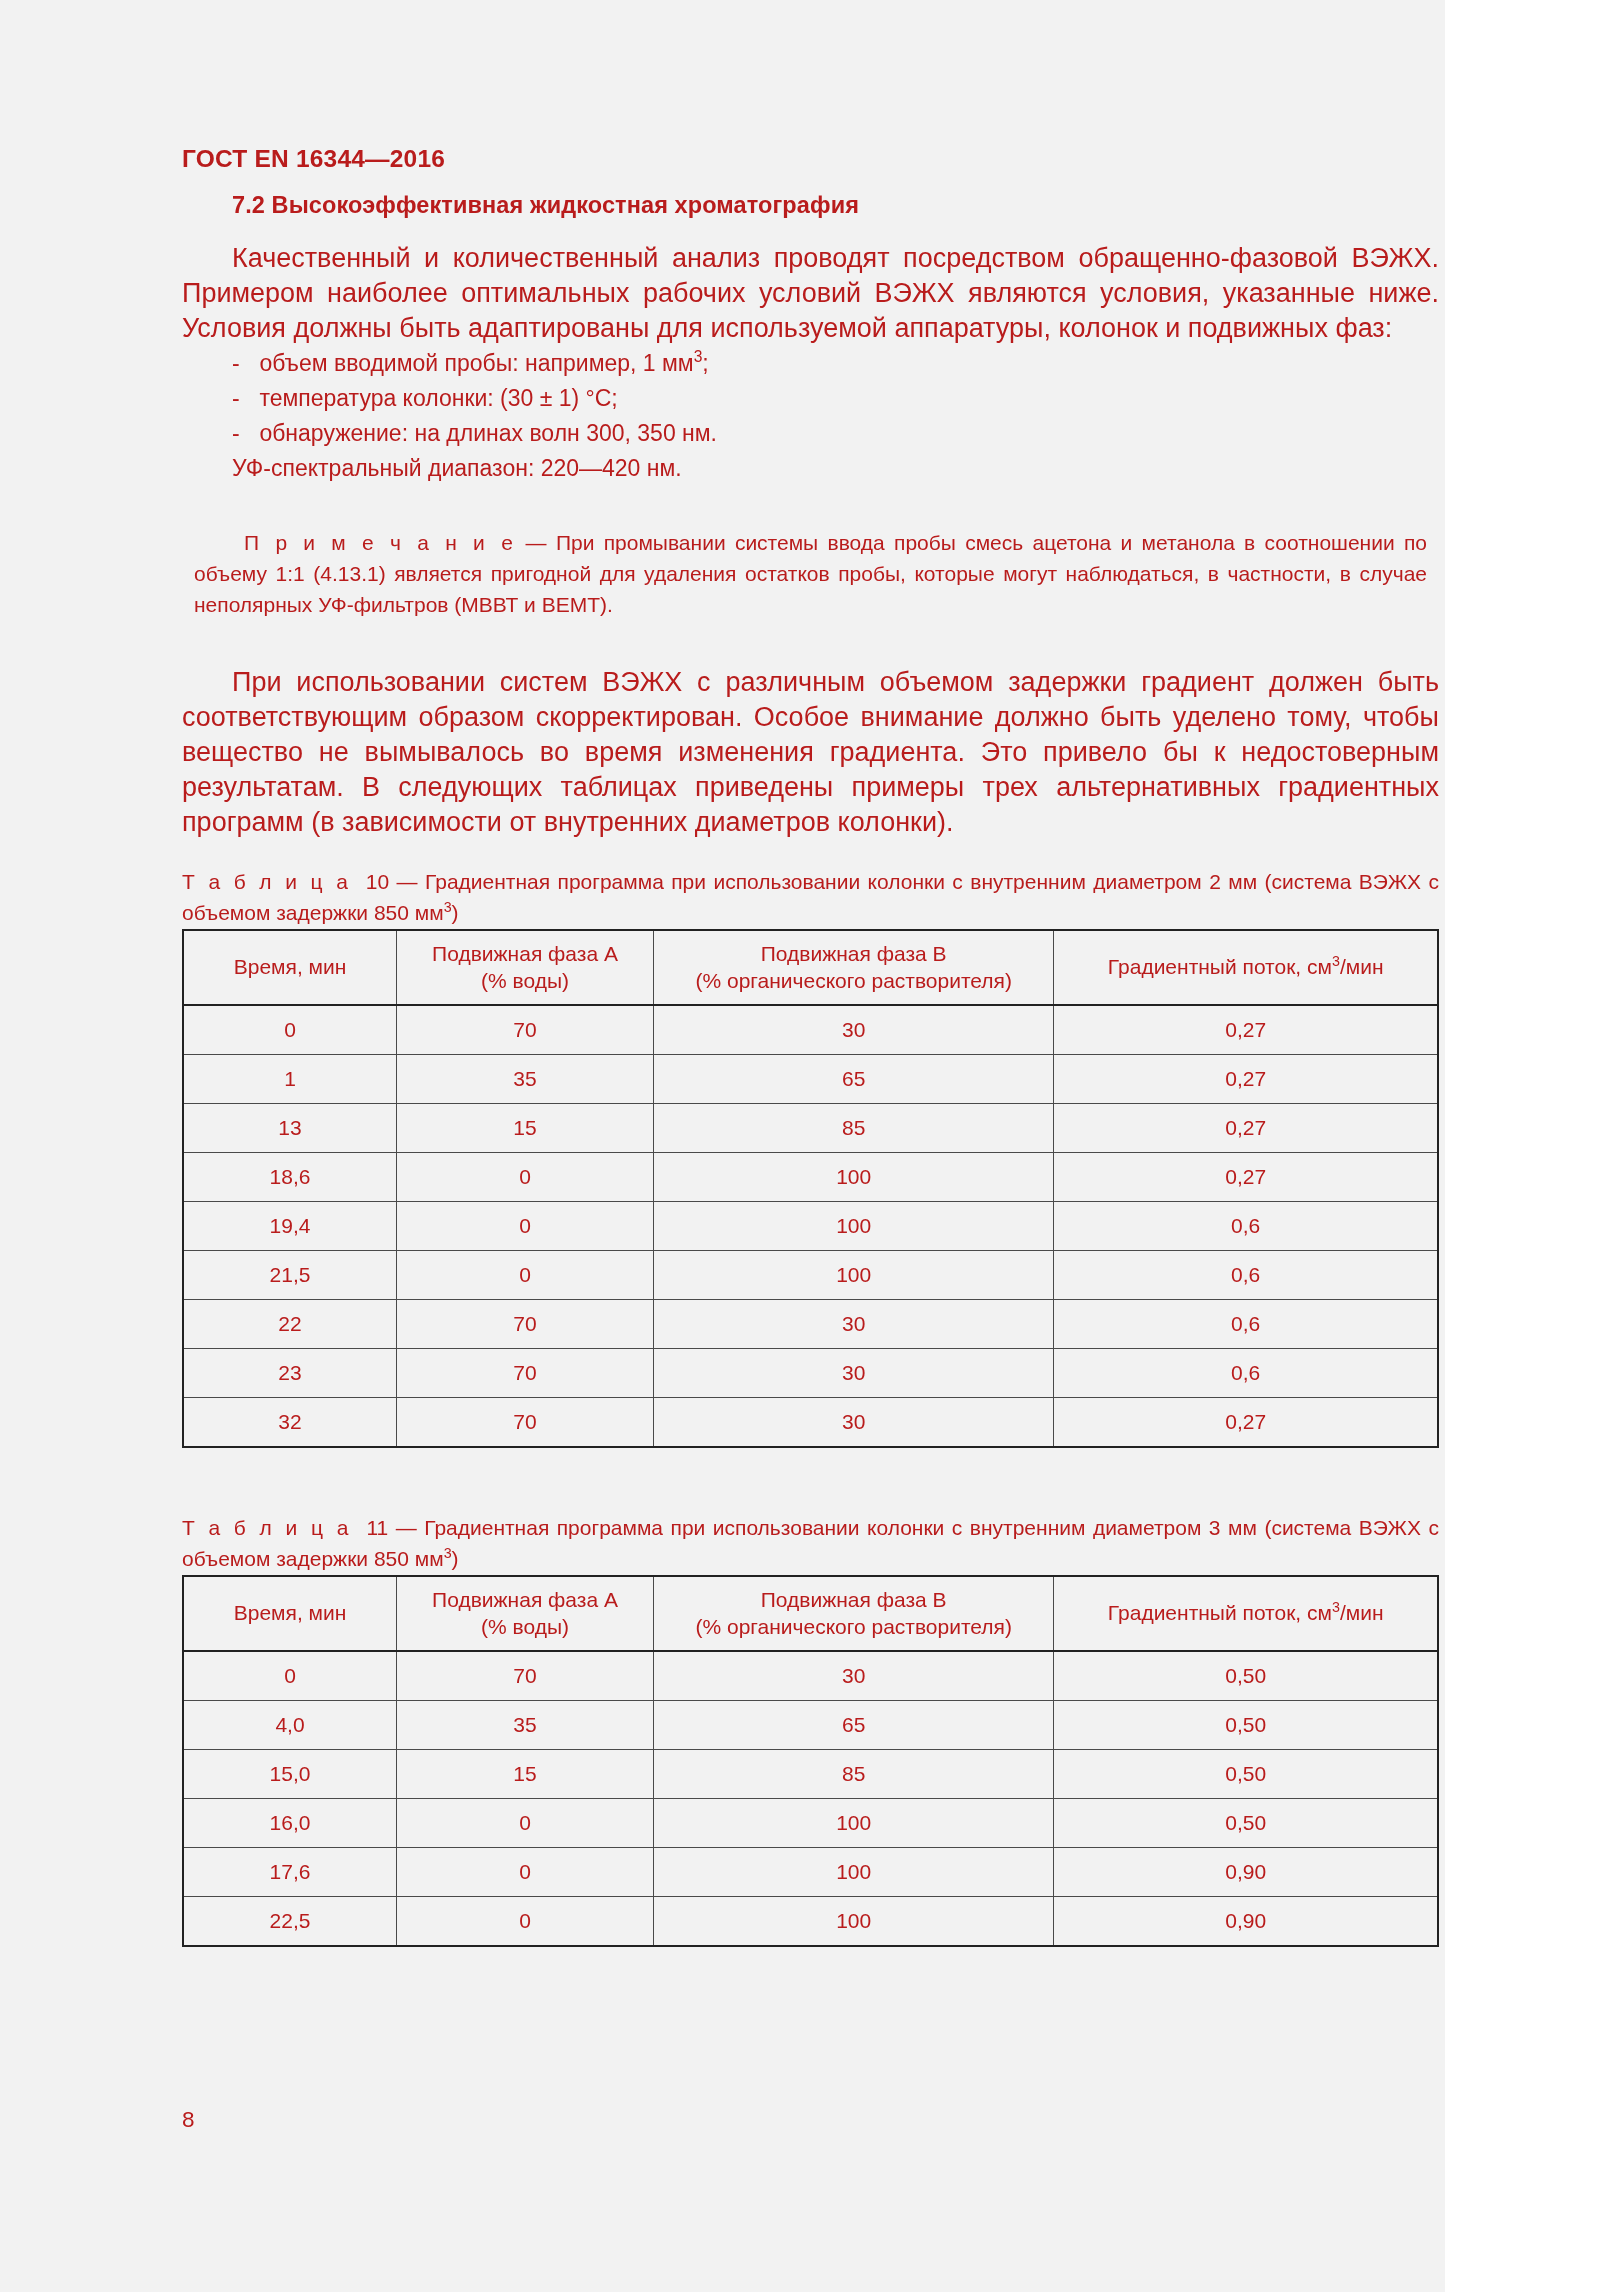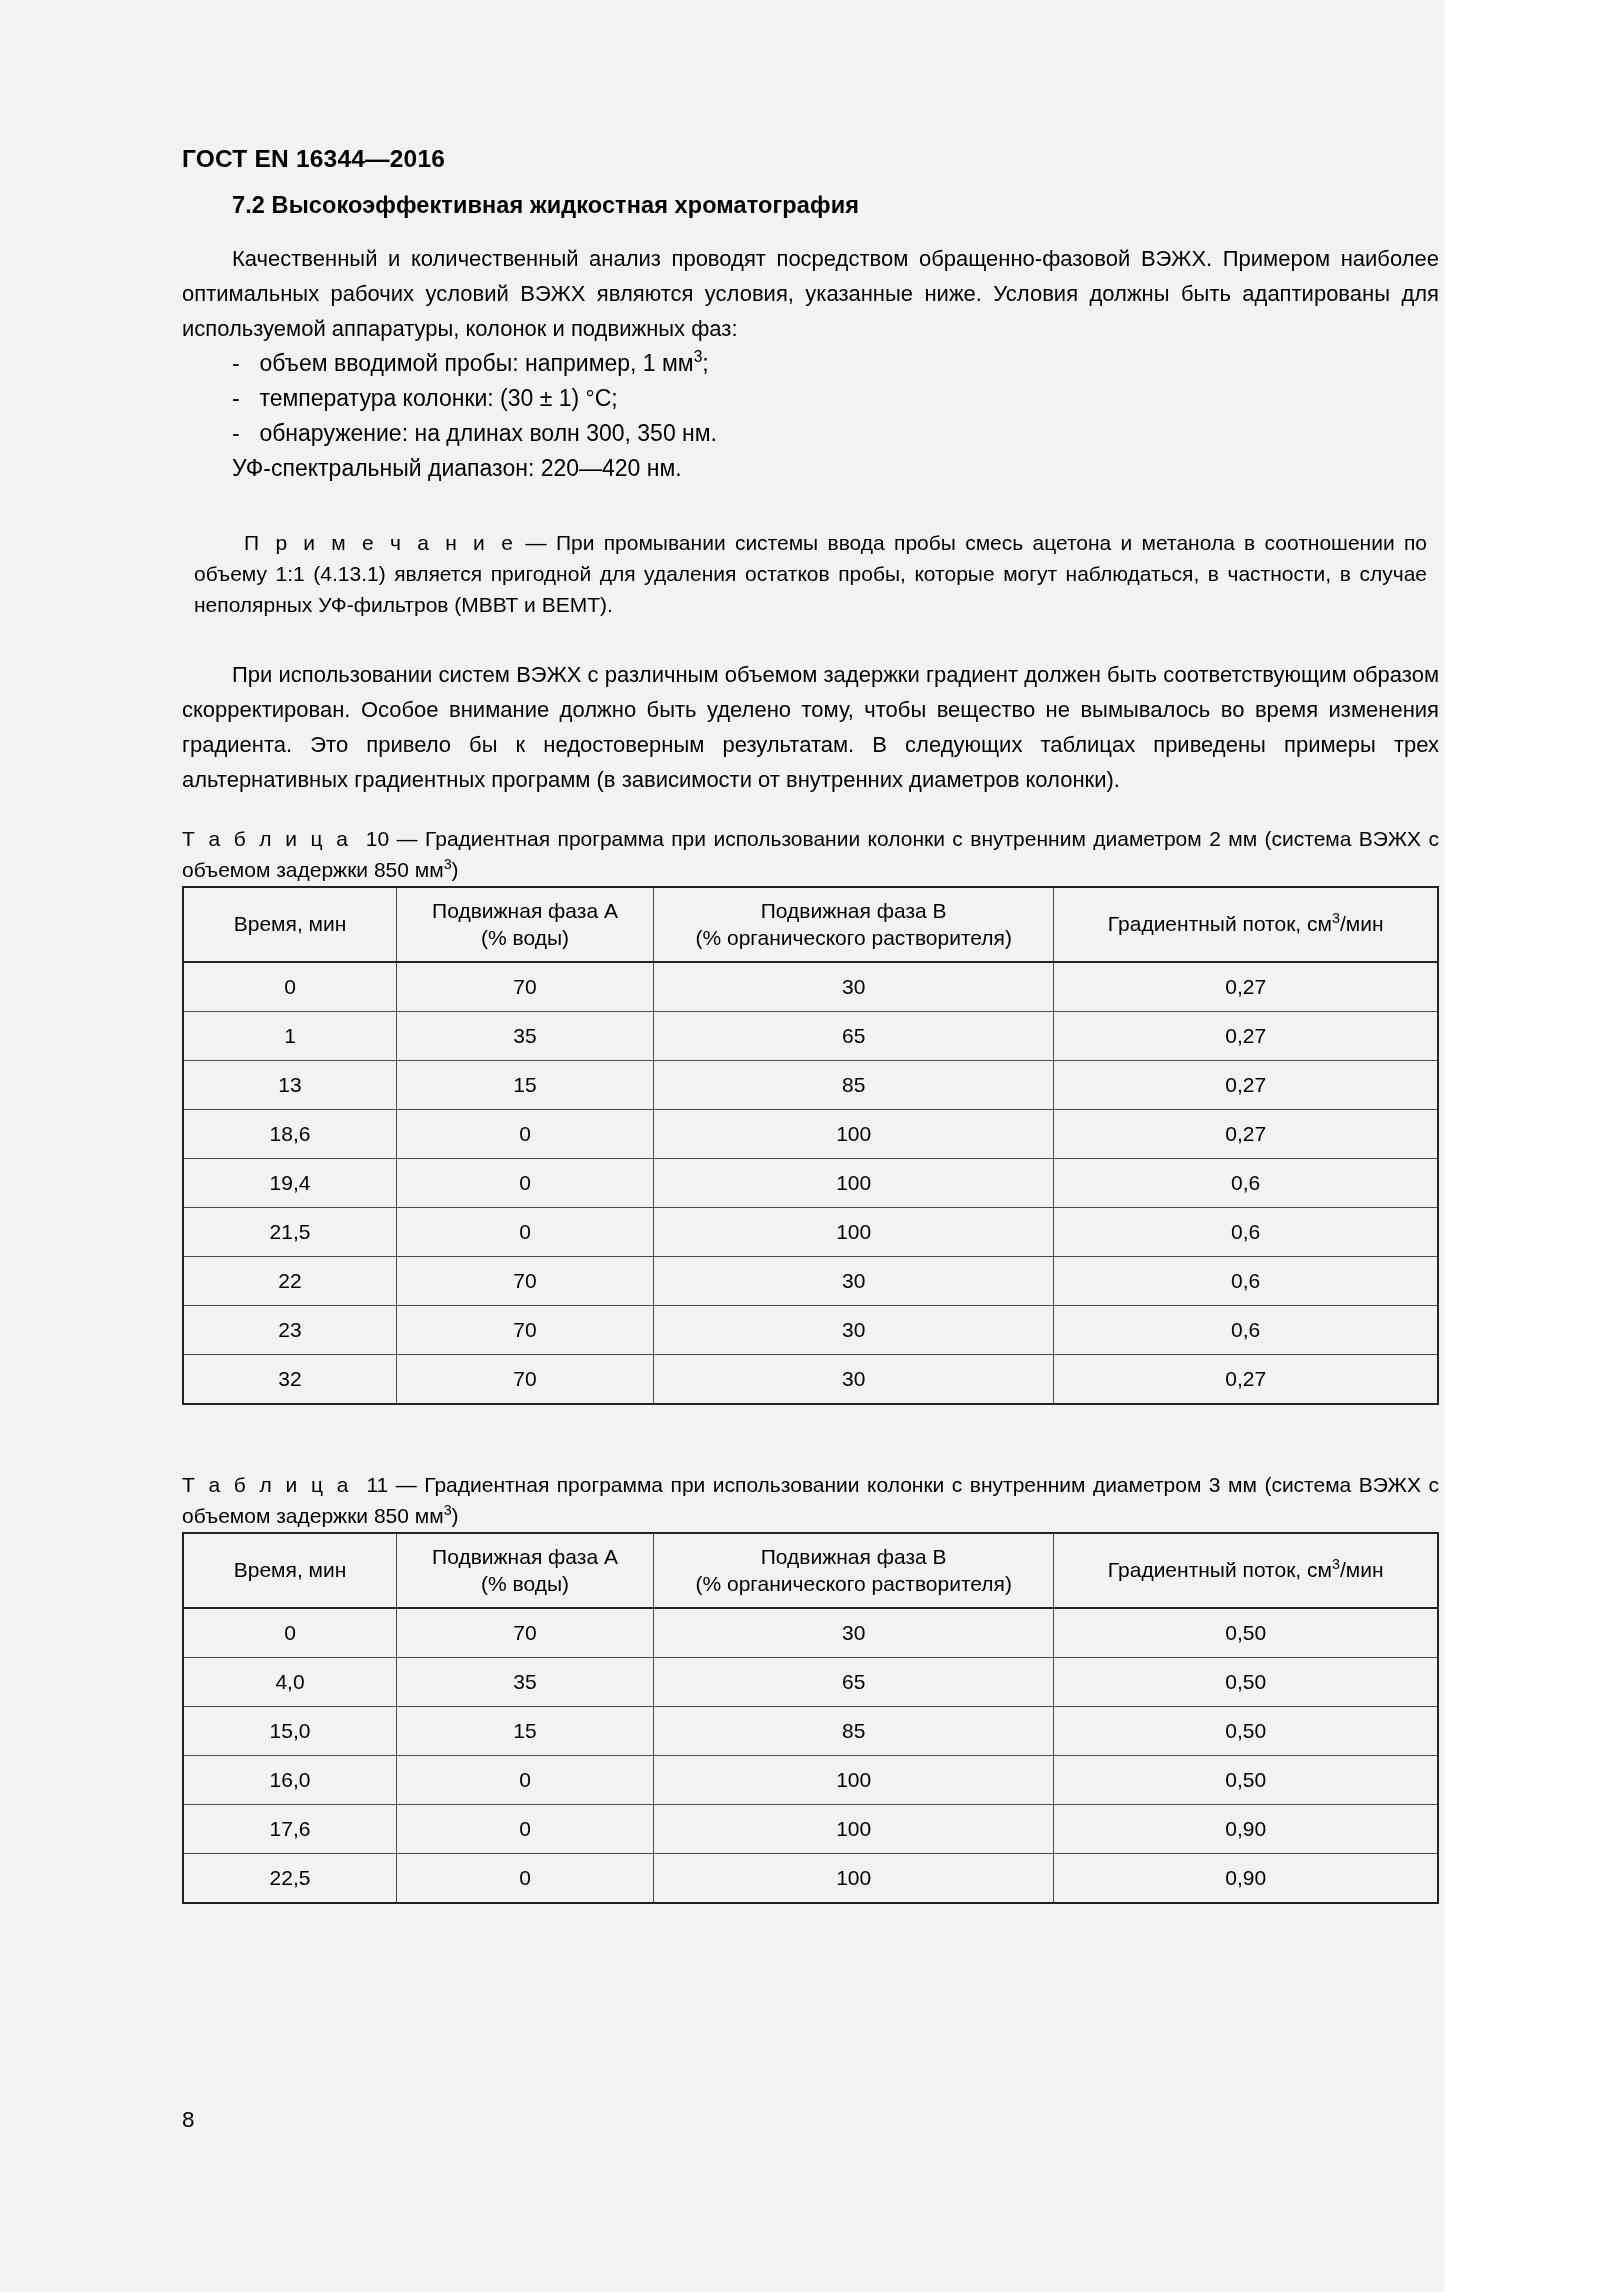--- a/index.html
+++ b/index.html
@@ -6,21 +6,21 @@
     margin: 0;
     padding: 0;
     background: #ffffff;
   }
   .page {
     position: relative;
     width: 1445px;
     height: 2293px;
     background: #f2f2f2;
     font-family: "Liberation Sans", sans-serif;
-    color: #000000;
+    color: #b91c1c;
     box-sizing: border-box;
     overflow: hidden;
   }
 
   
   .doc-header {
     position: absolute;
     left: 182px;
     top: 145px;
     font-size: 24.5px;
@@ -38,23 +38,23 @@
 
   h2.section-title {
     font-size: 23.5px;
     font-weight: bold;
     margin: 0 0 21.6px 0;
     padding-left: 50px;
     letter-spacing: 0.1px;
   }
 
   p.body-par {
-    font-size: 22px;
+    font-size: 27px;
     line-height: 35px;
-    margin: 0 0 0 0;
+    margin: 8px 0 0 0;
     text-align: justify;
     text-indent: 50px;
     hyphens: manual;
   }
 
   ul.spec-list {
     list-style: none;
     margin: 0;
     padding: 0 0 0 50px;
     font-size: 23px;

